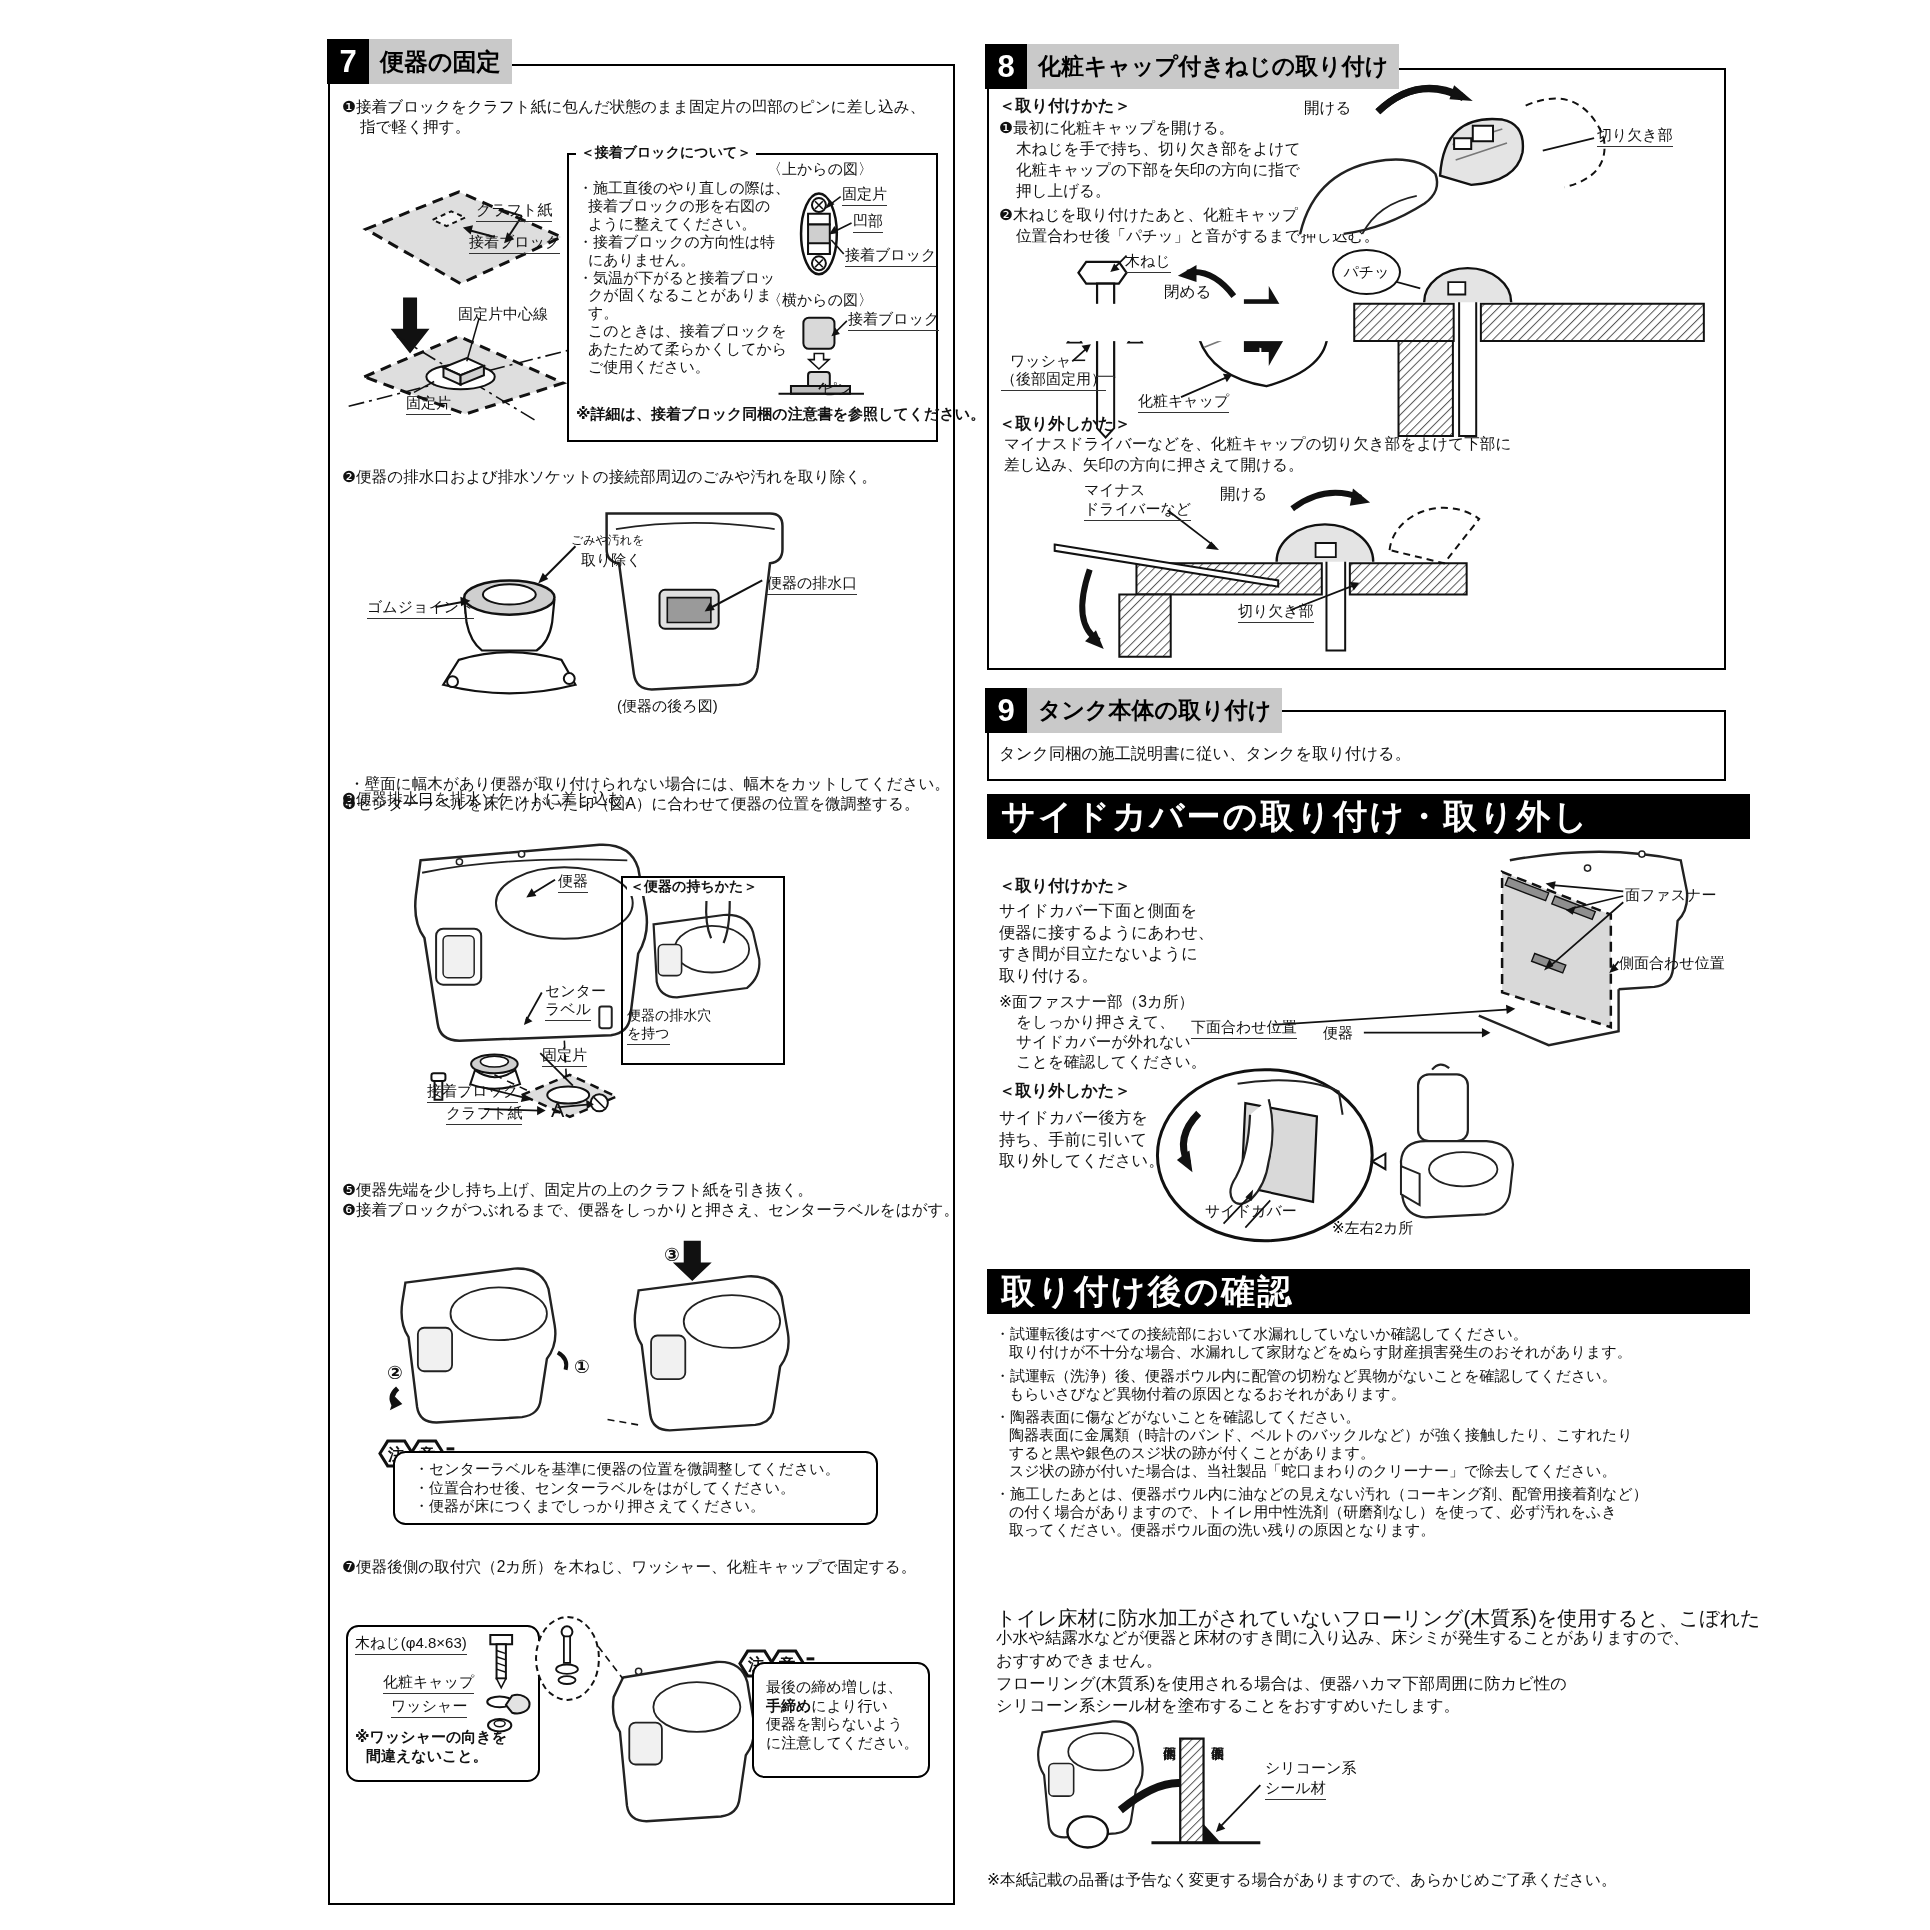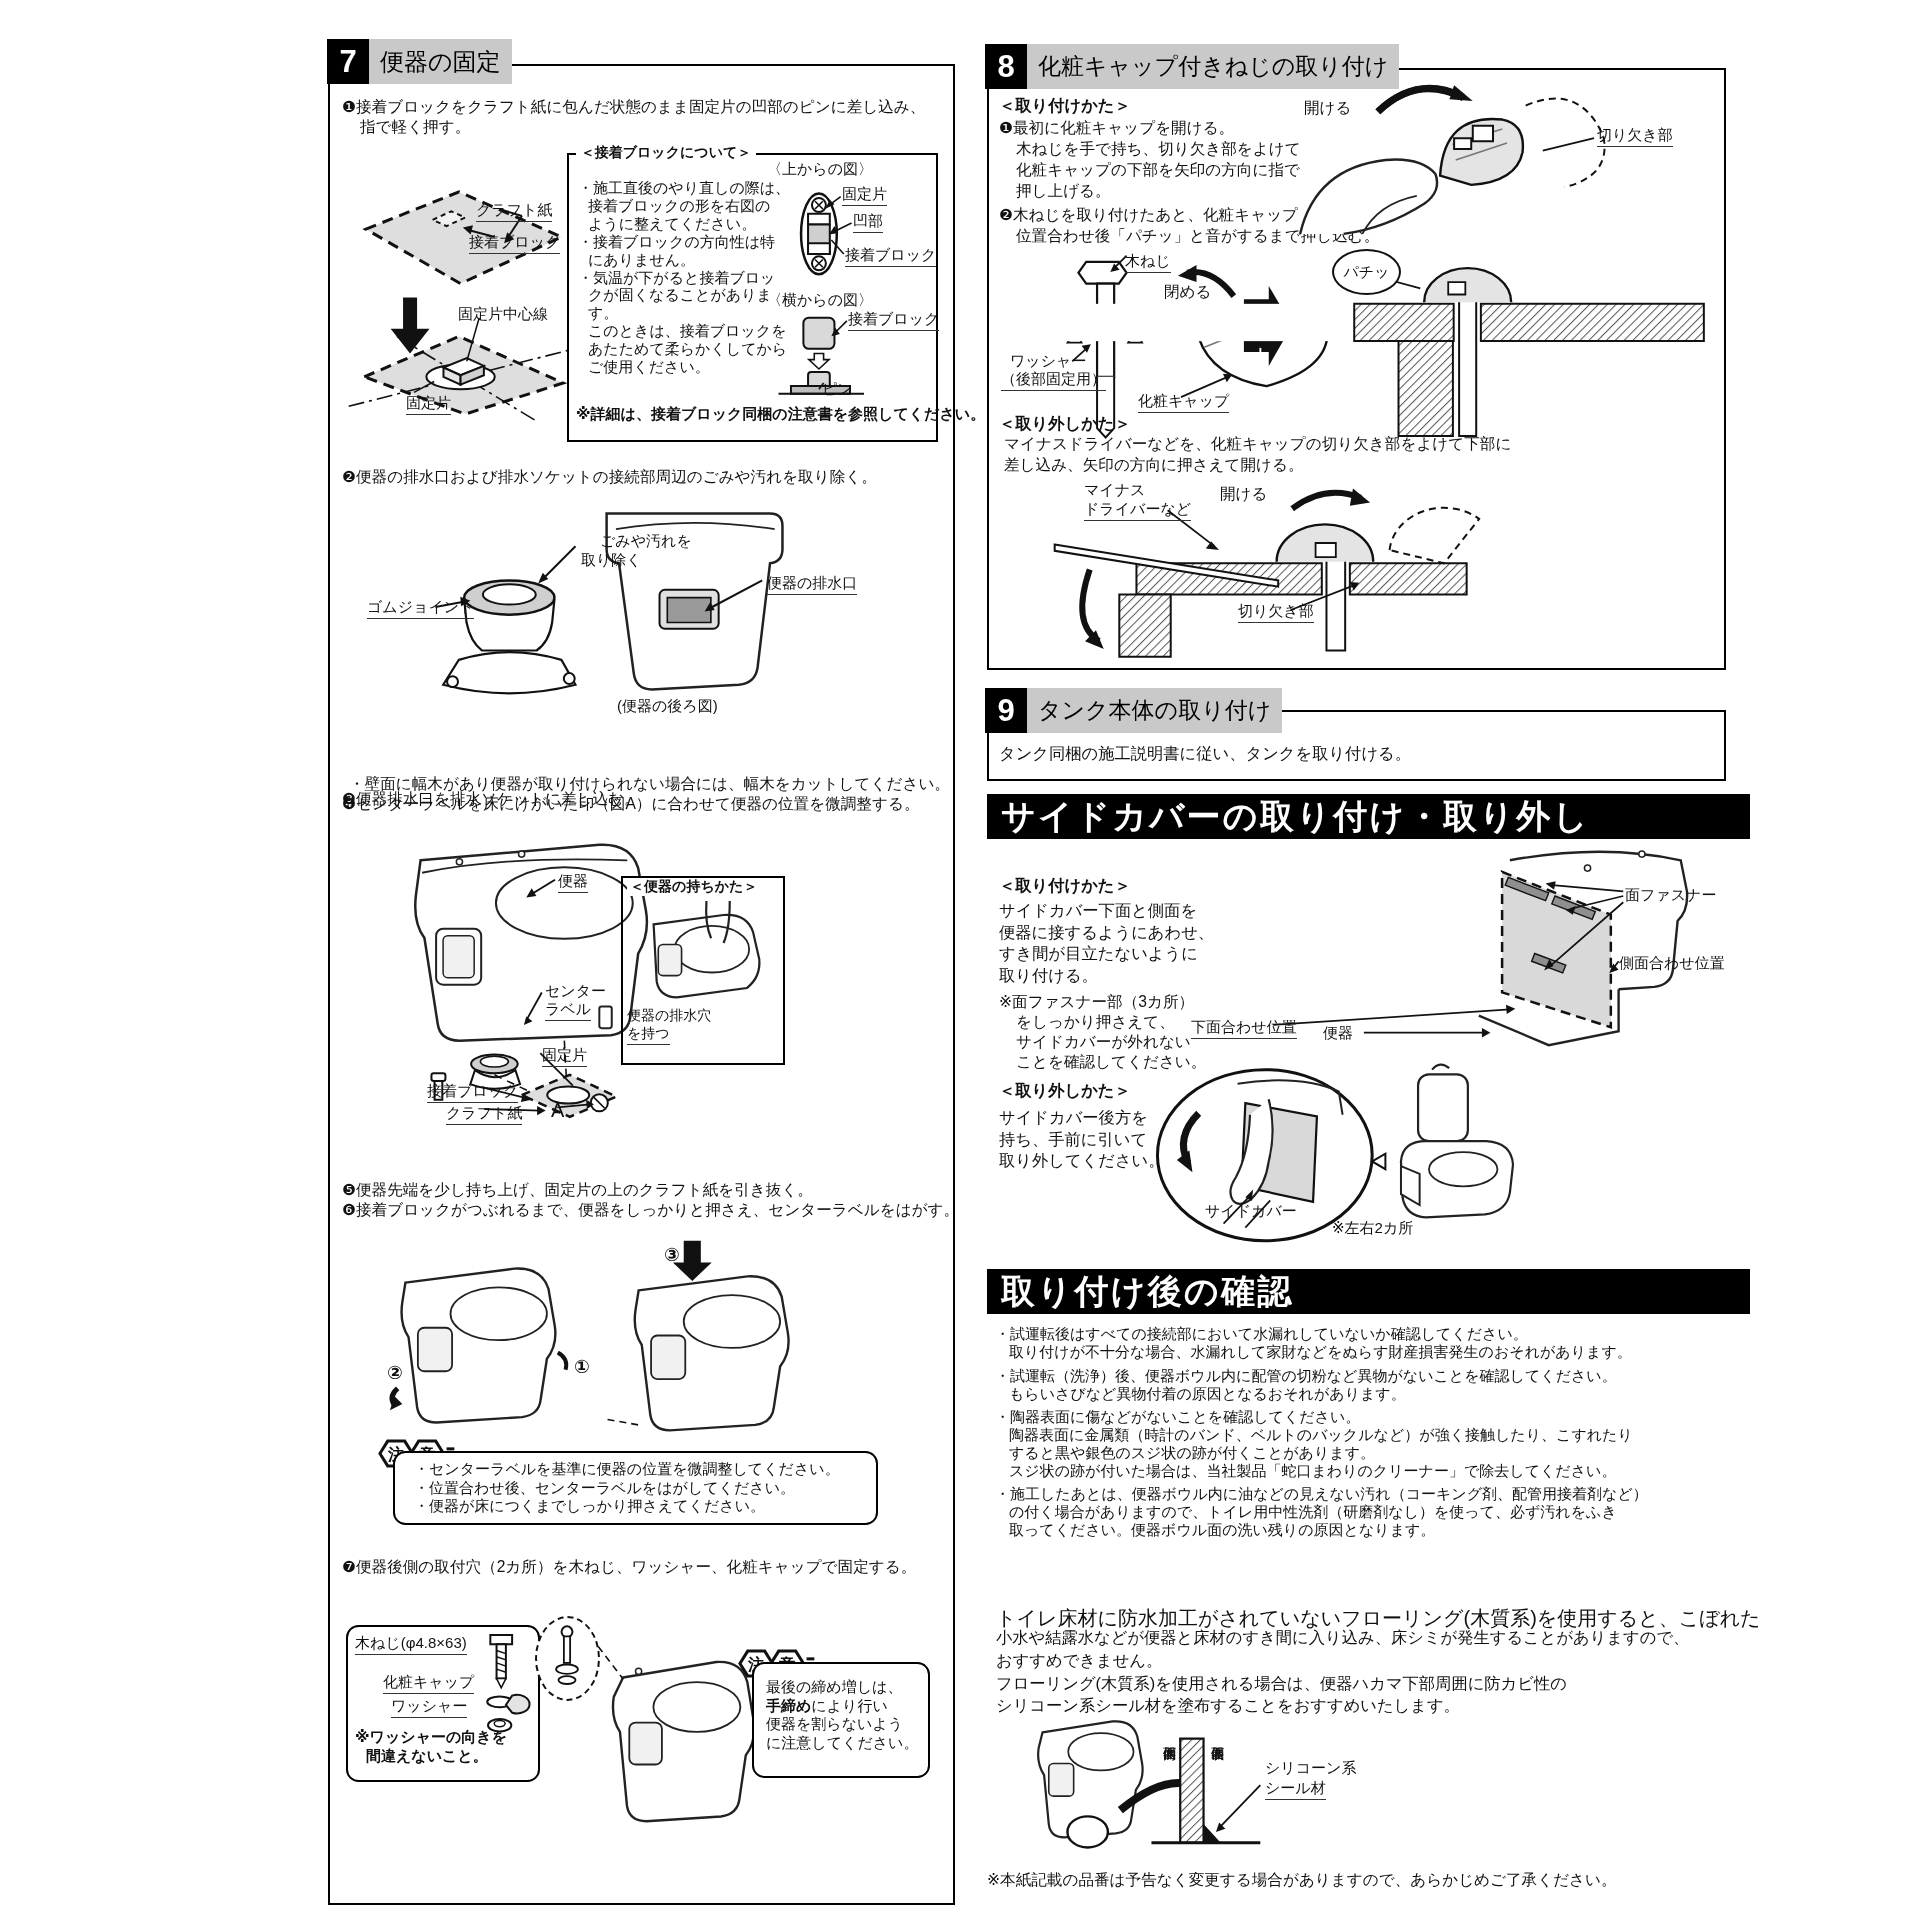--- a/index.html
+++ b/index.html
@@ -2,21 +2,21 @@
 <html style="font-size:12.5px"><head>
 <meta charset="utf-8">
 <style>
   html,body{margin:0;padding:0;background:#fff;}
   .page{position:relative;width:1930px;height:1930px;background:#fff;overflow:hidden;
         font-family:"Liberation Sans","DejaVu Sans",sans-serif;color:#111;}
   .box{position:absolute;border:2.3px solid #000;background:transparent;}
   .rbox{position:absolute;border:2.3px solid #000;border-radius:12.5px;background:#fff;}
   .dell{position:absolute;border:2.3px dashed #111;border-radius:50%;background:#fff;}
   .num{position:absolute;background:#000;color:#fff;font-weight:700;display:flex;align-items:center;justify-content:center;font-size:31px;}
-  .band{position:absolute;background:#c9c9c9;color:#000;font-weight:400;display:flex;align-items:center;padding:0 11px;}
+  .band{position:absolute;background:#c9c9c9;color:#000;font-weight:700;display:flex;align-items:center;padding:0 11px;}
   .banner{position:absolute;background:#000;color:#fff;font-weight:700;display:flex;align-items:center;padding:0 14px;letter-spacing:2.3px;}
   .t{position:absolute;white-space:nowrap;}
   .u{border-bottom:1.6px solid #333;padding-bottom:0.8px;}
   .vt{writing-mode:vertical-rl;text-orientation:upright;}
   .circ{position:absolute;border:2.3px solid #111;border-radius:50%;background:#fff;display:flex;align-items:center;justify-content:center;}
   .cnum{position:absolute;font-size:18.7px;font-weight:700;}
   svg{position:absolute;overflow:visible;}
   svg *{vector-effect:non-scaling-stroke;}
 </style>
 </head>
@@ -117,21 +117,21 @@
     <path d="M352,40 Q452,24 556,40" fill="none" stroke="#222" stroke-width="1.8"></path>
     <rect x="408" y="118" width="76" height="50" rx="7" fill="#e0e0e0" stroke="#111" stroke-width="2"></rect>
     <rect x="418" y="128" width="56" height="32" fill="#9a9a9a" stroke="#111" stroke-width="1.6"></rect>
     <path d="M300,62 L258,104" stroke="#111" stroke-width="2" fill="none"></path>
     <polygon points="252,110 265,104 258,96" fill="#111"></polygon>
     <path d="M120,140 L158,133" stroke="#111" stroke-width="2" fill="none"></path>
     <polygon points="165,132 152,127 153,139" fill="#111"></polygon>
     <path d="M540,106 L472,142" stroke="#111" stroke-width="2" fill="none"></path>
     <polygon points="466,146 479,144 473,134" fill="#111"></polygon>
   </svg>
-  <span class="t" style="left:600px;top:532px;font-size:15px;">ごみや汚れを</span>
+  <span class="t" style="left:571px;top:532px;font-size:12px;">ごみや汚れを</span>
   <span class="t" style="left:581px;top:551px;font-size:15px;">取り除く</span>
   <span class="t u" style="left:367px;top:598px;font-size:15px;">ゴムジョイント</span>
   <span class="t u" style="left:767px;top:574px;font-size:15px;">便器の排水口</span>
   <span class="t" style="left:617px;top:697px;font-size:15px;">(便器の後ろ図)</span>
 
   <div class="t" style="left:342px;top:753px;font-size:15.6px;margin-top:36px;">❸便器排水口を排水ソケットに差し込む。</div>
   <div class="t" style="left:349px;top:774px;font-size:15.6px;">・壁面に幅木があり便器が取り付けられない場合には、幅木をカットしてください。</div>
   <div class="t" style="left:342px;top:794px;font-size:15.6px;">❹センターラベルを床にけがいた印（図A）に合わせて便器の位置を微調整する。</div>
 
   <svg style="left:366px;top:837px;" width="420" height="307" viewBox="0 0 540 395">

